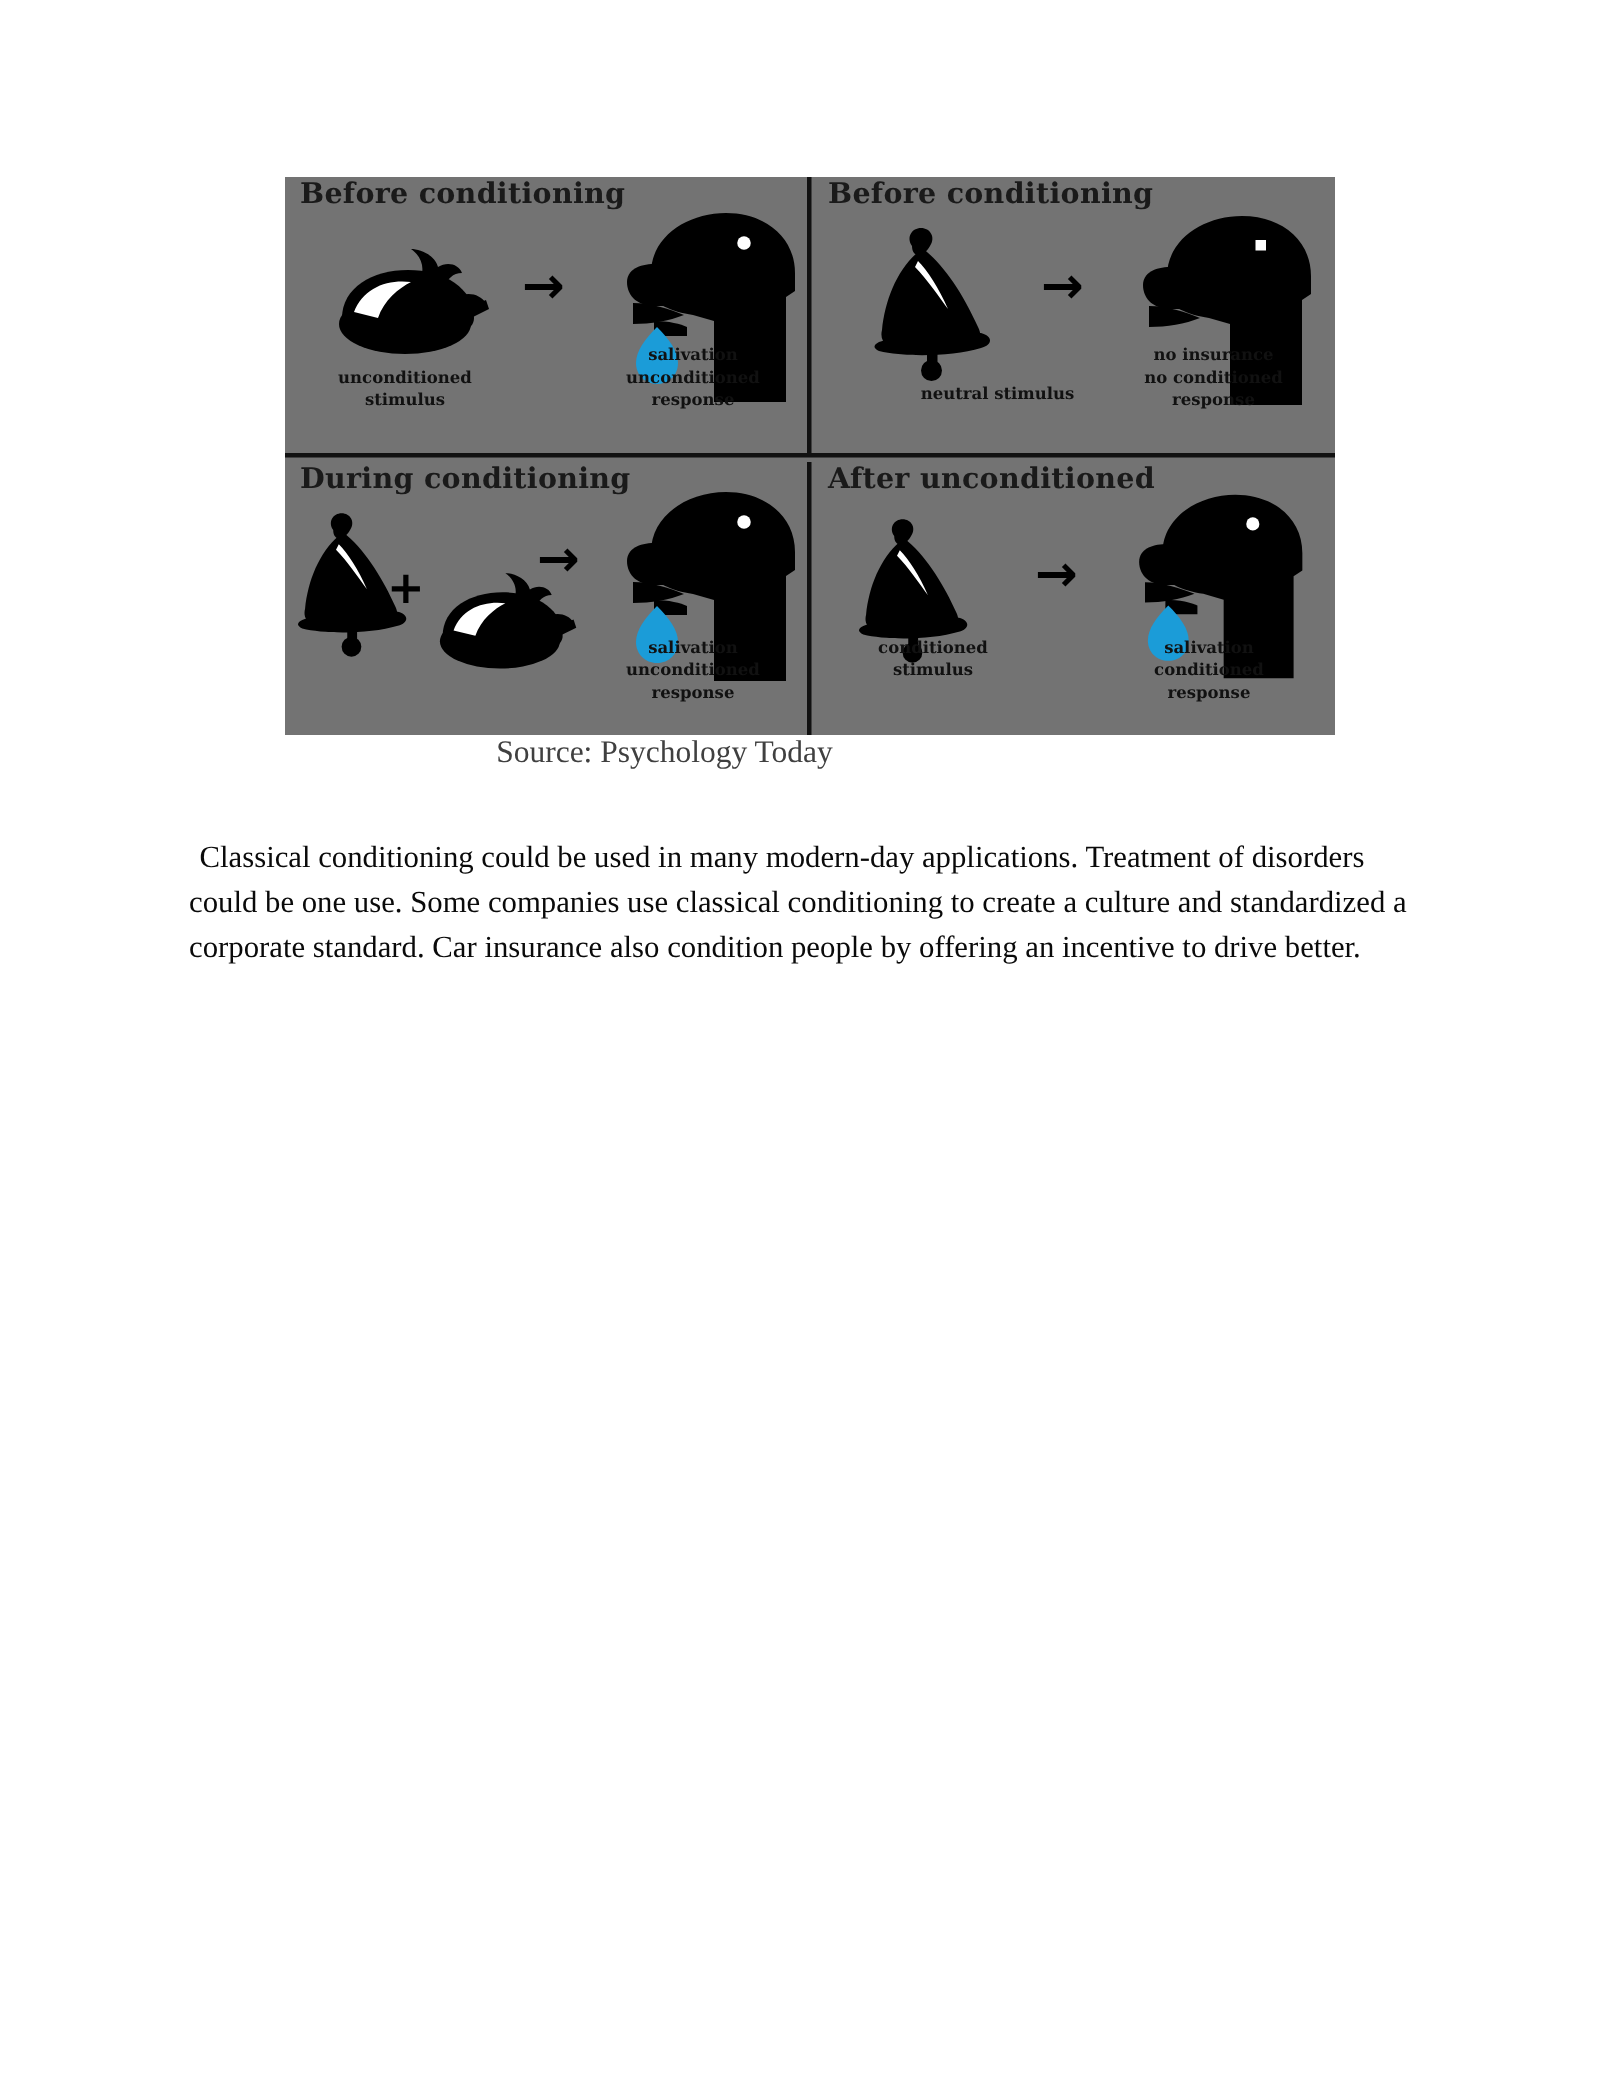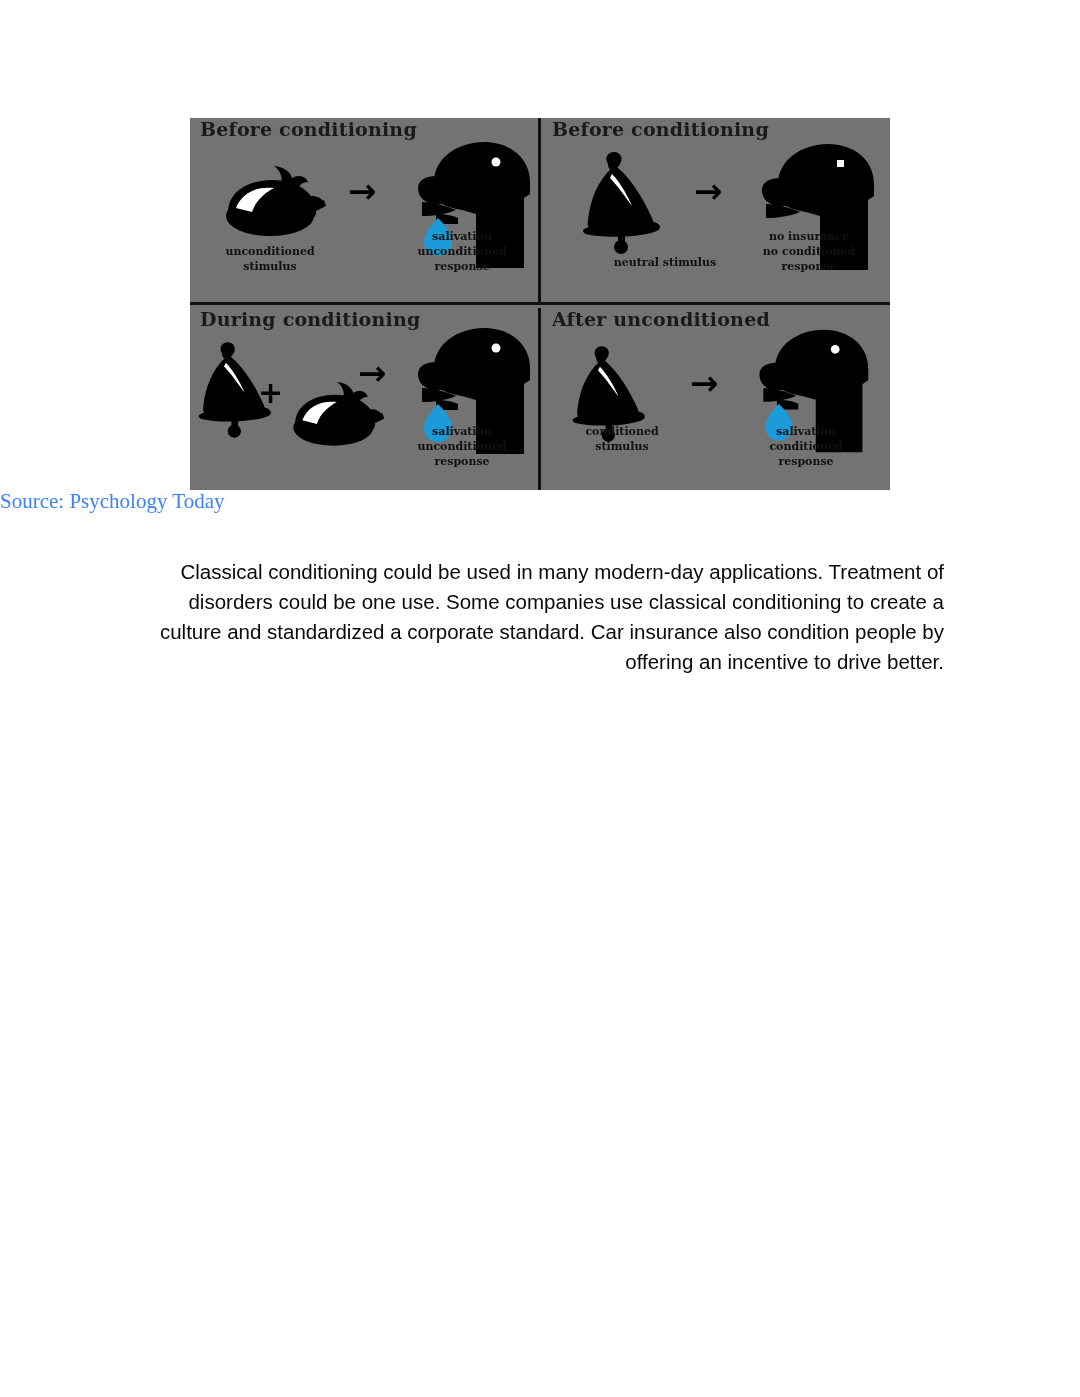--- a/index.html
+++ b/index.html
@@ -123,36 +123,36 @@
     text-align: center;
     color: #111111;
   }
 
   
   #source-caption {
     position: absolute;
     left: 0;
     top: 489px;
     width: 886px;
-    text-align: left;
+    text-align: center;
     font-family: "Liberation Serif", serif;
     font-size: 21px;
-    color: #3b82f6;
+    color: #404040;
   }
 
   
   #body-paragraph {
     position: absolute;
     left: 126px;
     top: 536px;
     width: 818px;
-    font-family: Liberation Sans, sans-serif;
+    font-family: Liberation Serif, serif;
     font-size: 20.5px;
     line-height: 30px;
-    text-align: right;
+    text-align: left;
     color: #0a0a0a;
   }
   #body-paragraph .indent { display: inline-block; width: 7px; }
 </style>
 </head>
 <body>
 
 <div id="figure-block">
   <div class="figure-grid">
 

